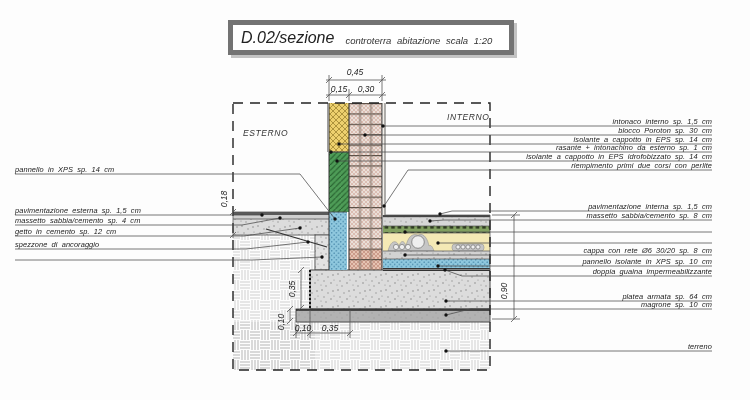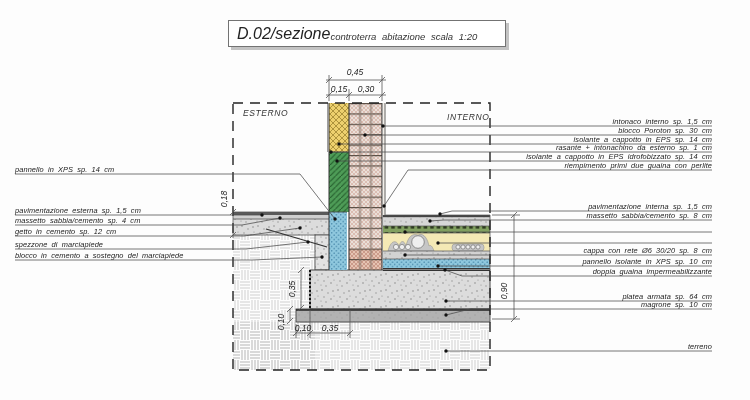--- a/index.html
+++ b/index.html
@@ -8,24 +8,24 @@
   #drawing{position:absolute;left:0;top:0;}
   .lbl{position:absolute;font:italic 7.4px/9px "Liberation Sans",sans-serif;color:#1a1a1a;
        white-space:nowrap;word-spacing:2px;letter-spacing:.1px;}
   .lbl.r{right:38px;text-align:left;}
   .lbl.l{left:15px;}
   .dim{position:absolute;width:30px;height:12px;font:italic 8.5px/12px "Liberation Sans",sans-serif;
        color:#222;text-align:center;}
   .vdim{transform:rotate(-90deg);transform-origin:center;}
   .zone{position:absolute;font:italic 8.5px/10px "Liberation Sans",sans-serif;color:#333;letter-spacing:.6px;}
   #titlebox{position:absolute;left:228px;top:20px;width:268px;height:25px;background:#fff;
-            border:1px solid #737373;box-shadow:3px 3px 0 #c3c3c3;display:flex;align-items:center;
+            border:5px solid #737373;box-shadow:3px 3px 0 #c3c3c3;display:flex;align-items:center;
             padding-left:8px;}
   #titlebox .tmain{font:italic 16px/18px "Liberation Sans",sans-serif;color:#222;}
-  #titlebox .tsub{font:italic 9.5px/11px "Liberation Sans",sans-serif;color:#333;margin-left:0;margin-top:5px;word-spacing:3px;}
+  #titlebox .tsub{font:italic 9.5px/11px "Liberation Sans",sans-serif;color:#333;margin-left:11px;margin-top:5px;word-spacing:3px;}
 </style>
 </head>
 <body>
 
 <div id="stage">
 
   <svg id="drawing" width="750" height="400" viewBox="0 0 750 400">
     <defs>
       <pattern id="pat-terrain" patternUnits="userSpaceOnUse" width="20" height="20">
         <g stroke="#c9c9c9" stroke-width="0.9">
@@ -219,46 +219,45 @@
       <circle cx="446" cy="315" r="1.7"></circle>
         <circle cx="446" cy="351" r="1.7"></circle>
     </g>
   </svg>
 
   <div id="titlebox">
     <span class="tmain">D.02/sezione</span>
     <span class="tsub">controterra abitazione scala 1:20</span>
   </div>
 
-  <div class="zone" style="left:243px;top:108px">ESTERNO</div>
+  <div class="zone" style="left:243px;top:128px">ESTERNO</div>
   <div class="zone" style="left:447px;top:112px">INTERNO</div>
 
   <div class="dim" style="left:340px;top:66px">0,45</div>
   <div class="dim" style="left:324px;top:83px">0,15</div>
   <div class="dim" style="left:351px;top:83px">0,30</div>
   <div class="dim vdim" style="left:209px;top:193px">0,18</div>
   <div class="dim vdim" style="left:489px;top:285px">0,90</div>
   <div class="dim vdim" style="left:277px;top:283px">0,35</div>
   <div class="dim vdim" style="left:266px;top:316px">0,10</div>
   <div class="dim" style="left:288px;top:322px">0,10</div>
   <div class="dim" style="left:315px;top:322px">0,35</div>
 
   <div class="lbl l" style="top:165px">pannello in XPS sp. 14 cm</div>
   <div class="lbl l" style="top:206px">pavimentazione esterna sp. 1,5 cm</div>
   <div class="lbl l" style="top:216px">massetto sabbia/cemento sp. 4 cm</div>
   <div class="lbl l" style="top:227px">getto in cemento sp. 12 cm</div>
-  <div class="lbl l" style="top:240px">spezzone di marciapiede</div>
-  <div class="lbl l" style="top:251px">blocco in cemento a sostegno del marciapiede</div>
+  <div class="lbl l" style="top:240px">spezzone di ancoraggio</div>
 
   <div class="lbl r" style="top:117px">intonaco interno sp. 1,5 cm</div>
   <div class="lbl r" style="top:126px">blocco Poroton sp. 30 cm</div>
   <div class="lbl r" style="top:135px">isolante a cappotto in EPS sp. 14 cm</div>
   <div class="lbl r" style="top:143px">rasante + intonachino da esterno sp. 1 cm</div>
   <div class="lbl r" style="top:152px">isolante a cappotto in EPS idrofobizzato sp. 14 cm</div>
-  <div class="lbl r" style="top:161px">riempimento primi due guaina con perlite</div>
+  <div class="lbl r" style="top:161px">riempimento primi due corsi con perlite</div>
   <div class="lbl r" style="top:202px">pavimentazione interna sp. 1,5 cm</div>
   <div class="lbl r" style="top:211px">massetto sabbia/cemento sp. 8 cm</div>
   <div class="lbl r" style="top:246px">cappa con rete Ø6 30/20 sp. 8 cm</div>
   <div class="lbl r" style="top:257px">pannello isolante in XPS sp. 10 cm</div>
   <div class="lbl r" style="top:267px">doppia guaina impermeabilizzante</div>
   <div class="lbl r" style="top:292px">platea armata sp. 64 cm</div>
   <div class="lbl r" style="top:300px">magrone sp. 10 cm</div>
   <div class="lbl r" style="top:342px">terreno</div>
 
 </div>

